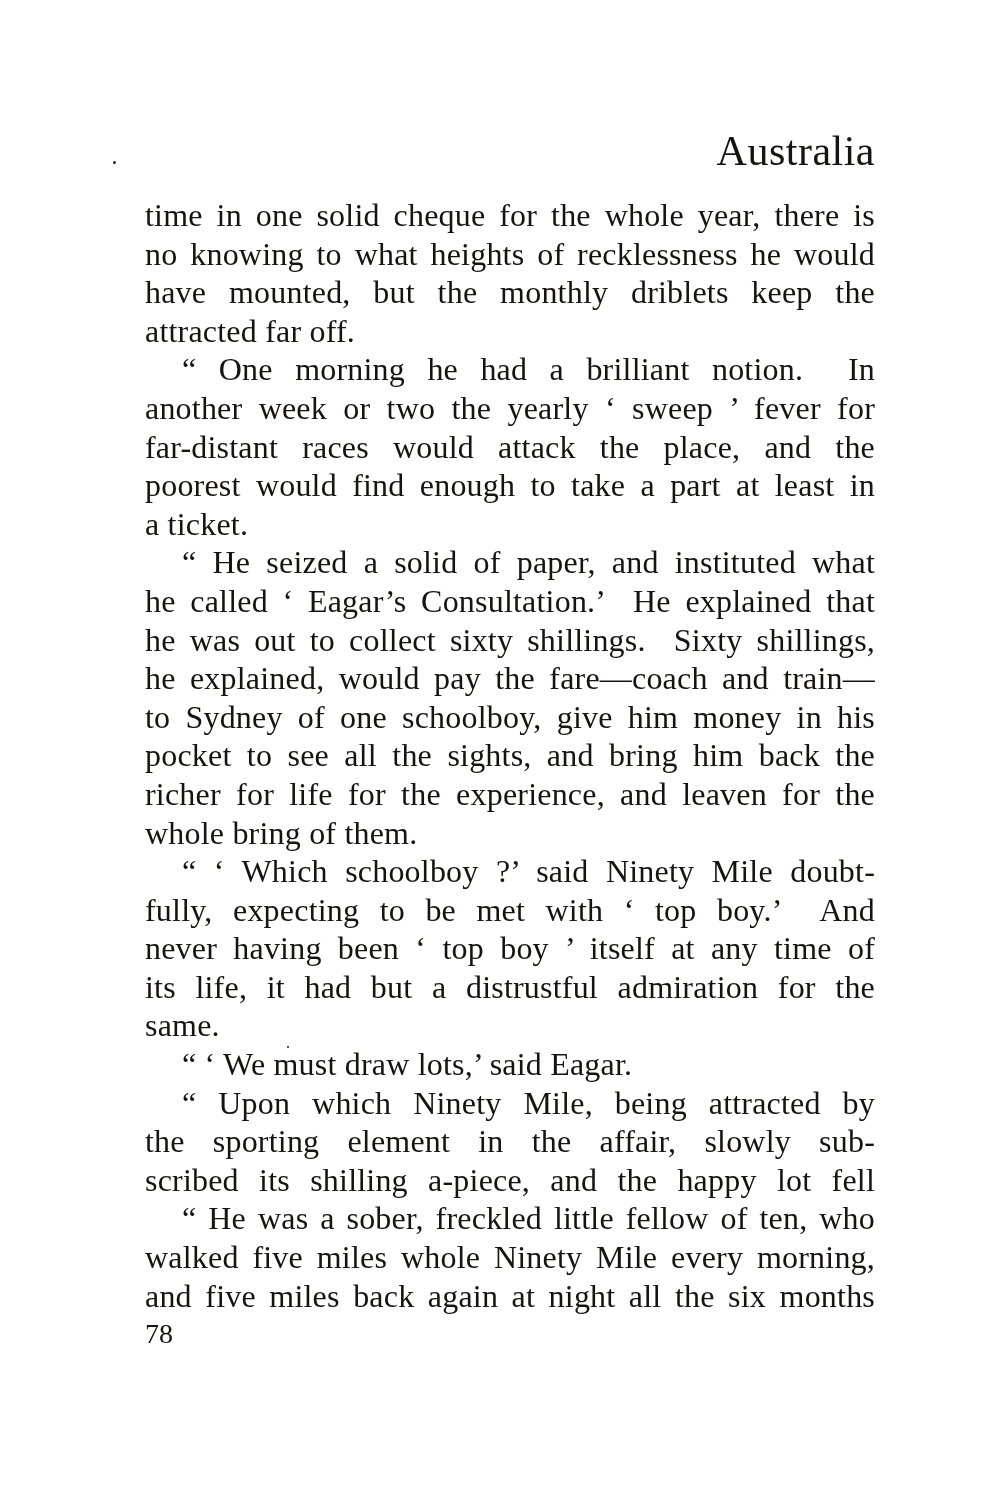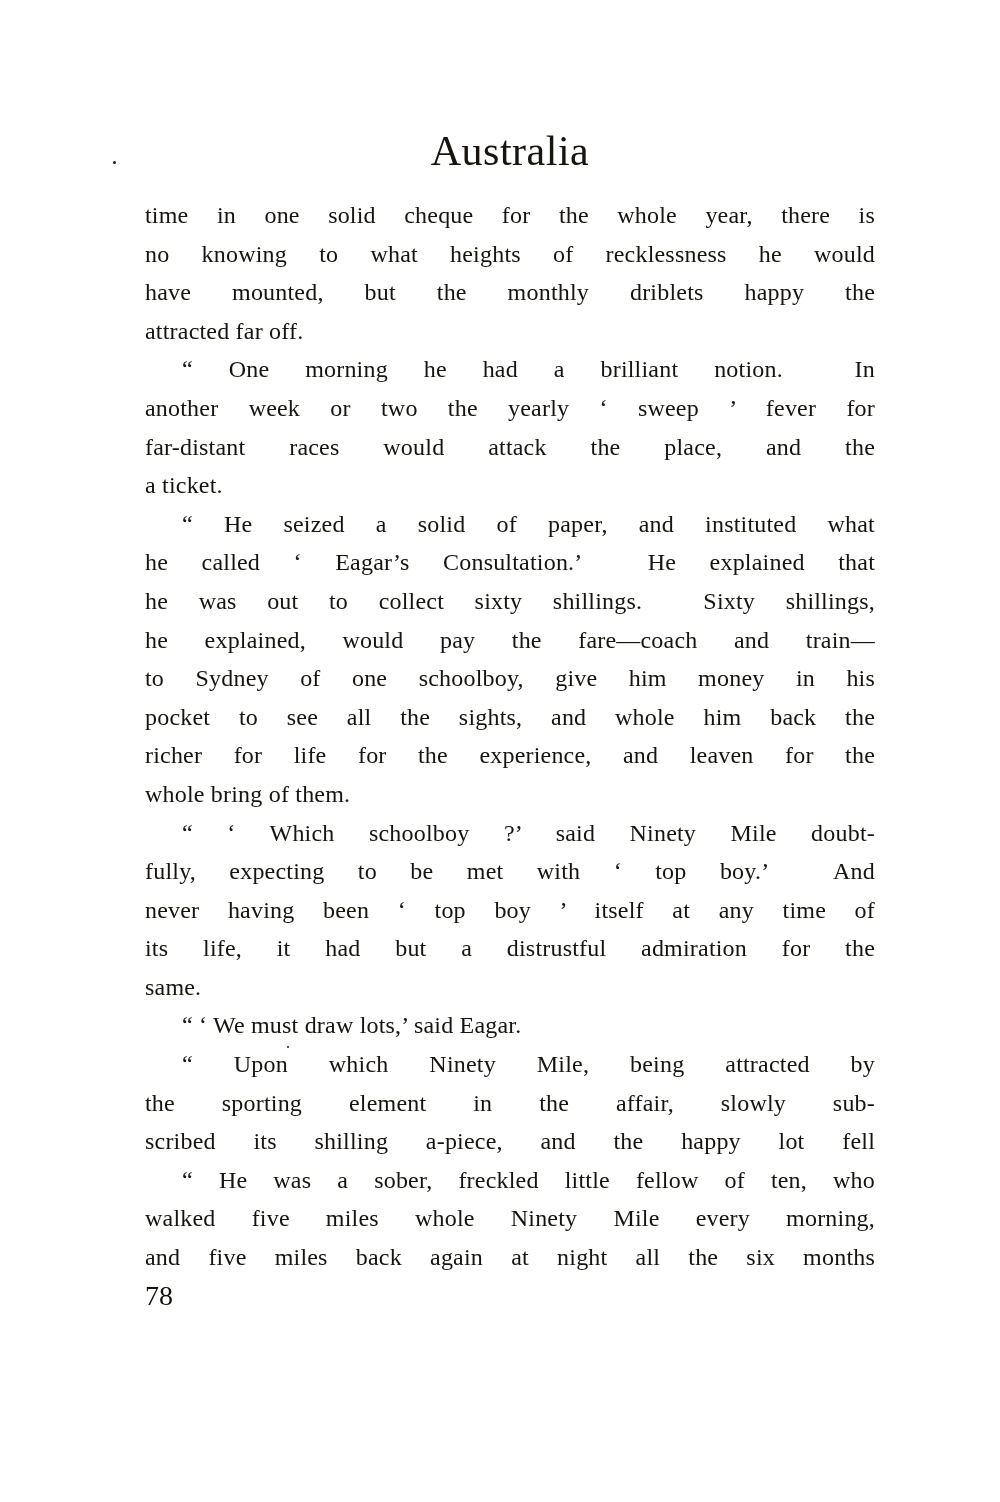--- a/index.html
+++ b/index.html
@@ -20,25 +20,25 @@
     position: absolute;
     left: 145px;
     top: 128px;
     width: 730px;
   }
   .title {
     margin: 0 0 21px 0;
     font-size: 42px;
     font-weight: normal;
     line-height: 47px;
-    text-align: center;
+    text-align: right;
     letter-spacing: 0.5px;
   }
   .text-block {
-    font-size: 24px;
+    font-size: 32px;
     line-height: 38.6px;
     font-family: Liberation Serif, serif;
   }
   .paragraph {
     margin: 0;
   }
   .line {
     white-space: pre-wrap;
     text-align: justify;
     text-align-last: justify;
@@ -68,36 +68,37 @@
 
 <div class="page">
   <div class="speck s1"></div>
   <div class="speck s2"></div>
   <div class="content">
     <h1 class="title">Australia</h1>
     <div class="text-block" id="text-block">
         <div class="paragraph">
           <div class="line">time in one solid cheque for the whole year, there is</div>
           <div class="line">no knowing to what heights of recklessness he would</div>
-          <div class="line">have mounted, but the monthly driblets happy the</div>
+          <div class="line">have mounted, but the monthly driblets keep the</div>
           <div class="line flush">attracted far off.</div>
         </div>
         <div class="paragraph">
           <div class="line indent">“ One morning he had a brilliant notion.  In</div>
           <div class="line">another week or two the yearly ‘ sweep ’ fever for</div>
           <div class="line">far-distant races would attack the place, and the</div>
+          <div class="line">poorest would find enough to take a part at least in</div>
           <div class="line flush">a ticket.</div>
         </div>
         <div class="paragraph">
           <div class="line indent">“ He seized a solid of paper, and instituted what</div>
           <div class="line">he called ‘ Eagar’s Consultation.’  He explained that</div>
           <div class="line">he was out to collect sixty shillings.  Sixty shillings,</div>
           <div class="line">he explained, would pay the fare—coach and train—</div>
           <div class="line">to Sydney of one schoolboy, give him money in his</div>
-          <div class="line">pocket to see all the sights, and whole him back the</div>
+          <div class="line">pocket to see all the sights, and bring him back the</div>
           <div class="line">richer for life for the experience, and leaven for the</div>
           <div class="line flush">whole bring of them.</div>
         </div>
         <div class="paragraph">
           <div class="line indent">“ ‘ Which schoolboy ?’ said Ninety Mile doubt-</div>
           <div class="line">fully, expecting to be met with ‘ top boy.’  And</div>
           <div class="line">never having been ‘ top boy ’ itself at any time of</div>
           <div class="line">its life, it had but a distrustful admiration for the</div>
           <div class="line flush">same.</div>
         </div>

